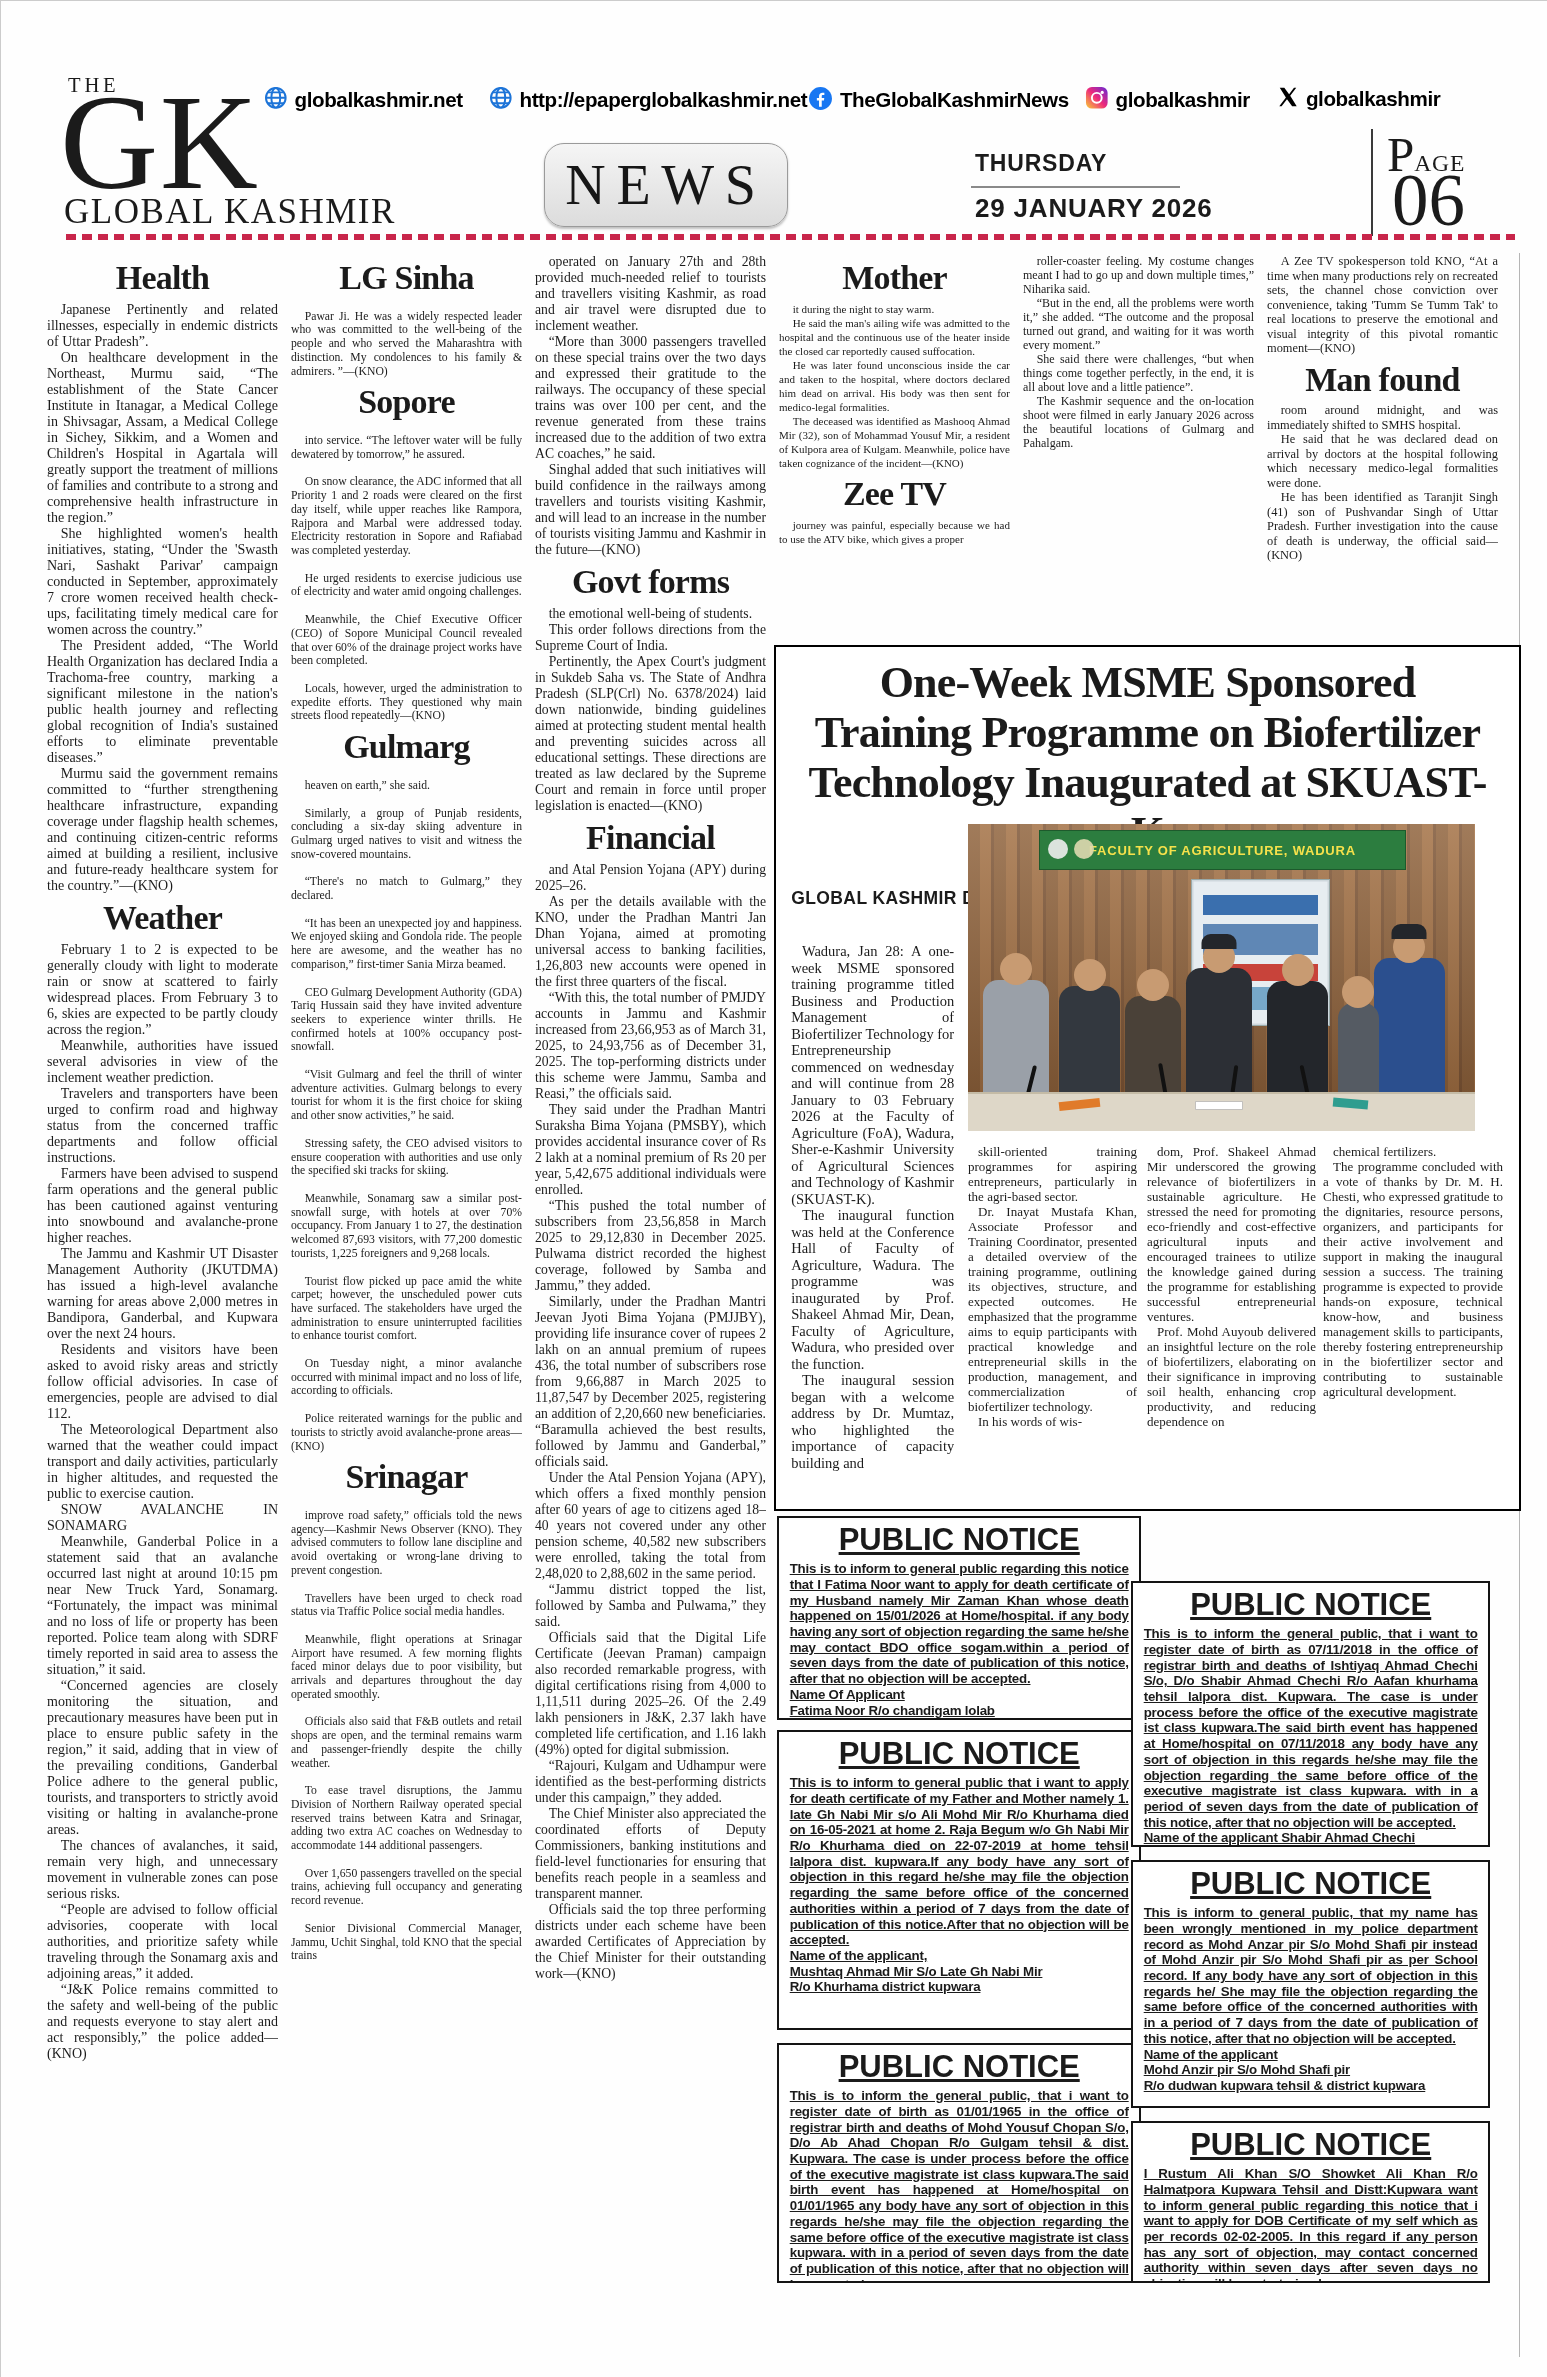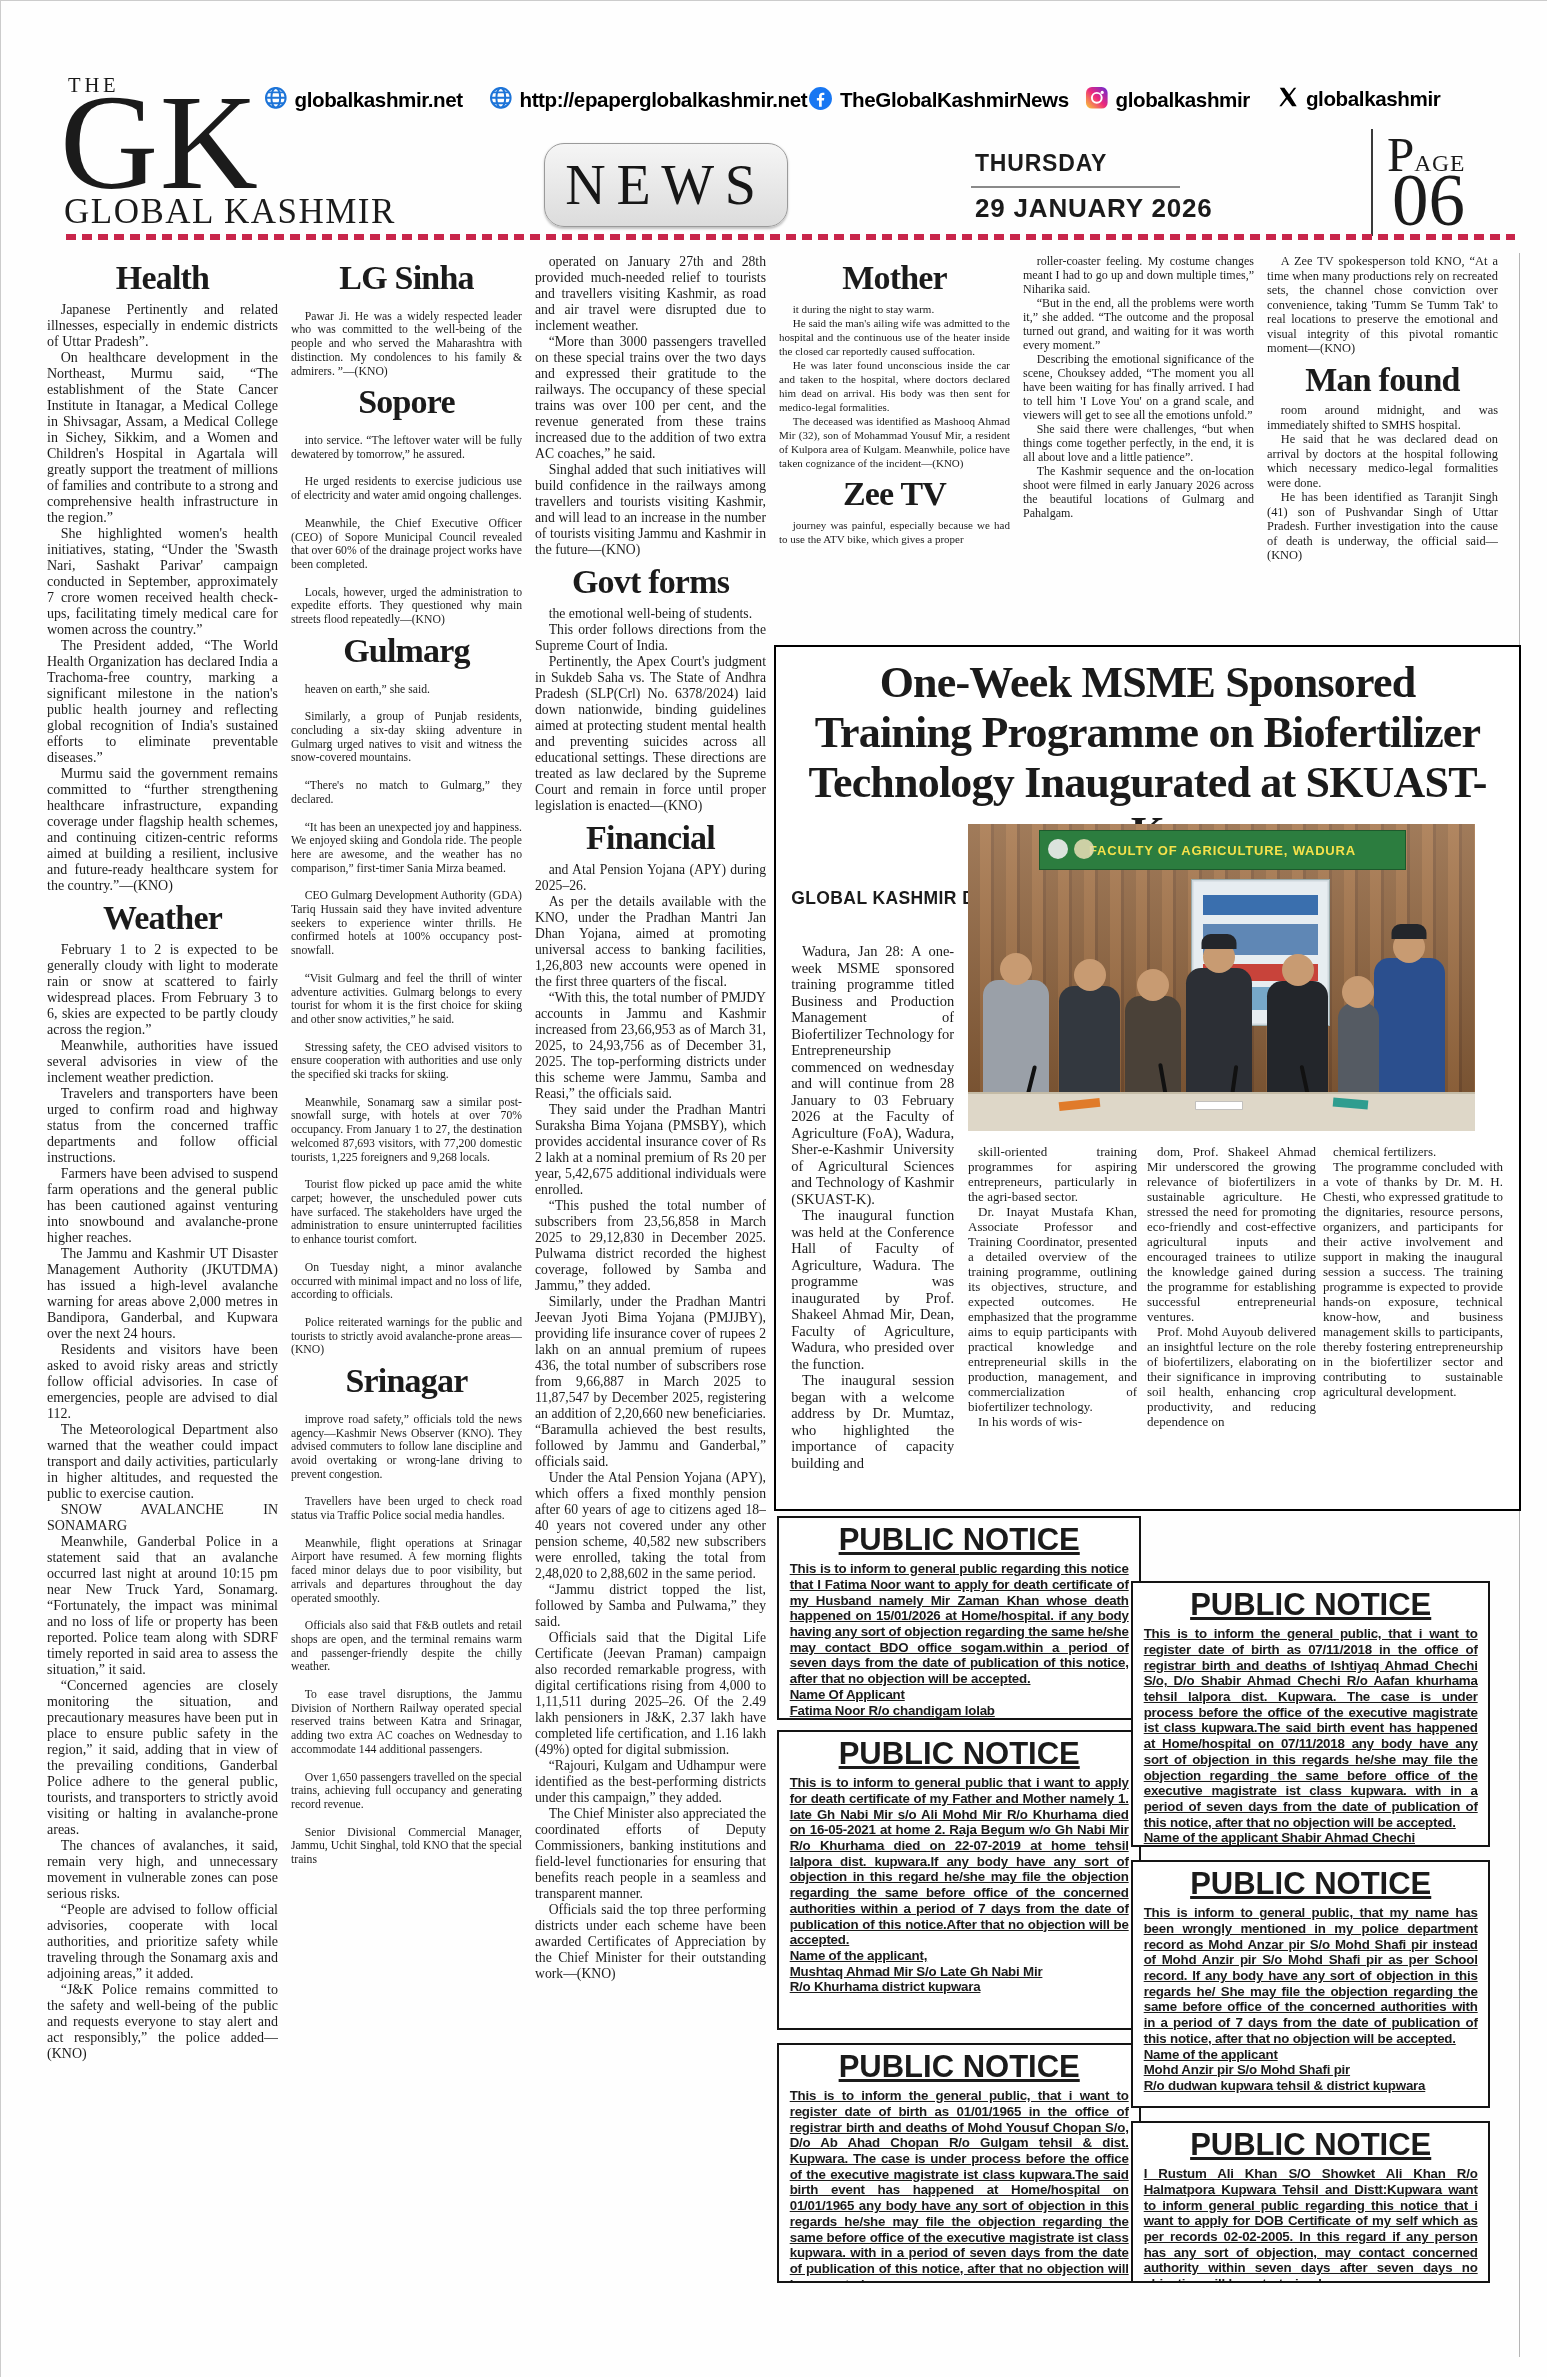--- a/index.html
+++ b/index.html
@@ -174,20 +174,21 @@
     <p>The chances of avalanches, it said, remain very high, and unnecessary movement in vulnerable zones can pose serious risks.</p>
     <p>“People are advised to follow official advisories, cooperate with local authorities, and prioritize safety while traveling through the Sonamarg axis and adjoining areas,” it added.</p>
     <p>“J&amp;K Police remains committed to the safety and well-being of the public and requests everyone to stay alert and act responsibly,” the police added—(KNO)</p>
   </div>
 
   <div class="col c2">
     <h2 class="sec">LG Sinha</h2>
     <p>Pawar Ji. He was a widely respected leader who was committed to the well-being of the people and who served the Maharashtra with distinction. My condolences to his family &amp; admirers. ”—(KNO)</p>
     <h2 class="sec">Sopore</h2>
     <p>into service. “The leftover water will be fully dewatered by tomorrow,” he assured.</p>
+    <p>On snow clearance, the ADC informed that all Priority 1 and 2 roads were cleared on the first day itself, while upper reaches like Rampora, Rajpora and Marbal were addressed today. Electricity restoration in Sopore and Rafiabad was completed yesterday.</p>
     <p>He urged residents to exercise judicious use of electricity and water amid ongoing challenges.</p>
     <p>Meanwhile, the Chief Executive Officer (CEO) of Sopore Municipal Council revealed that over 60% of the drainage project works have been completed.</p>
     <p>Locals, however, urged the administration to expedite efforts. They questioned why main streets flood repeatedly—(KNO)</p>
     <h2 class="sec">Gulmarg</h2>
     <p>heaven on earth,” she said.</p>
     <p>Similarly, a group of Punjab residents, concluding a six-day skiing adventure in Gulmarg urged natives to visit and witness the snow-covered mountains.</p>
     <p>“There's no match to Gulmarg,” they declared.</p>
     <p>“It has been an unexpected joy and happiness. We enjoyed skiing and Gondola ride. The people here are awesome, and the weather has no comparison,” first-timer Sania Mirza beamed.</p>
     <p>CEO Gulmarg Development Authority (GDA) Tariq Hussain said they have invited adventure seekers to experience winter thrills. He confirmed hotels at 100% occupancy post-snowfall.</p>
     <p>“Visit Gulmarg and feel the thrill of winter adventure activities. Gulmarg belongs to every tourist for whom it is the first choice for skiing and other snow activities,” he said.</p>
@@ -235,21 +236,20 @@
     <p>He said the man's ailing wife was admitted to the hospital and the continuous use of the heater inside the closed car reportedly caused suffocation.</p>
     <p>He was later found unconscious inside the car and taken to the hospital, where doctors declared him dead on arrival. His body was then sent for medico-legal formalities.</p>
     <p>The deceased was identified as Mashooq Ahmad Mir (32), son of Mohammad Yousuf Mir, a resident of Kulpora area of Kulgam. Meanwhile, police have taken cognizance of the incident—(KNO)</p>
     <h2 class="sec">Zee TV</h2>
     <p>journey was painful, especially because we had to use the ATV bike, which gives a proper</p>
   </div>
 
   <div class="col c5">
     <p>roller-coaster feeling. My costume changes meant I had to go up and down multiple times,” Niharika said.</p>
     <p>“But in the end, all the problems were worth it,” she added. “The outcome and the proposal turned out grand, and waiting for it was worth every moment.”</p>
-    <p>Describing the emotional significance of the scene, Chouksey added, “The moment you all have been waiting for has finally arrived. I had to tell him 'I Love You' on a grand scale, and viewers will get to see all the emotions unfold.”</p>
     <p>She said there were challenges, “but when things come together perfectly, in the end, it is all about love and a little patience”.</p>
     <p>The Kashmir sequence and the on-location shoot were filmed in early January 2026 across the beautiful locations of Gulmarg and Pahalgam.</p>
   </div>
 
   <div class="col c6">
     <p>A Zee TV spokesperson told KNO, “At a time when many productions rely on recreated sets, the channel chose conviction over convenience, taking 'Tumm Se Tumm Tak' to real locations to preserve the emotional and visual integrity of this pivotal romantic moment—(KNO)</p>
     <h2 class="sec">Man found</h2>
     <p>room around midnight, and was immediately shifted to SMHS hospital.</p>
     <p>He said that he was declared dead on arrival by doctors at the hospital following which necessary medico-legal formalities were done.</p>
     <p>He has been identified as Taranjit Singh (41) son of Pushvandar Singh of Uttar Pradesh. Further investigation into the cause of death is underway, the official said—(KNO)</p>

